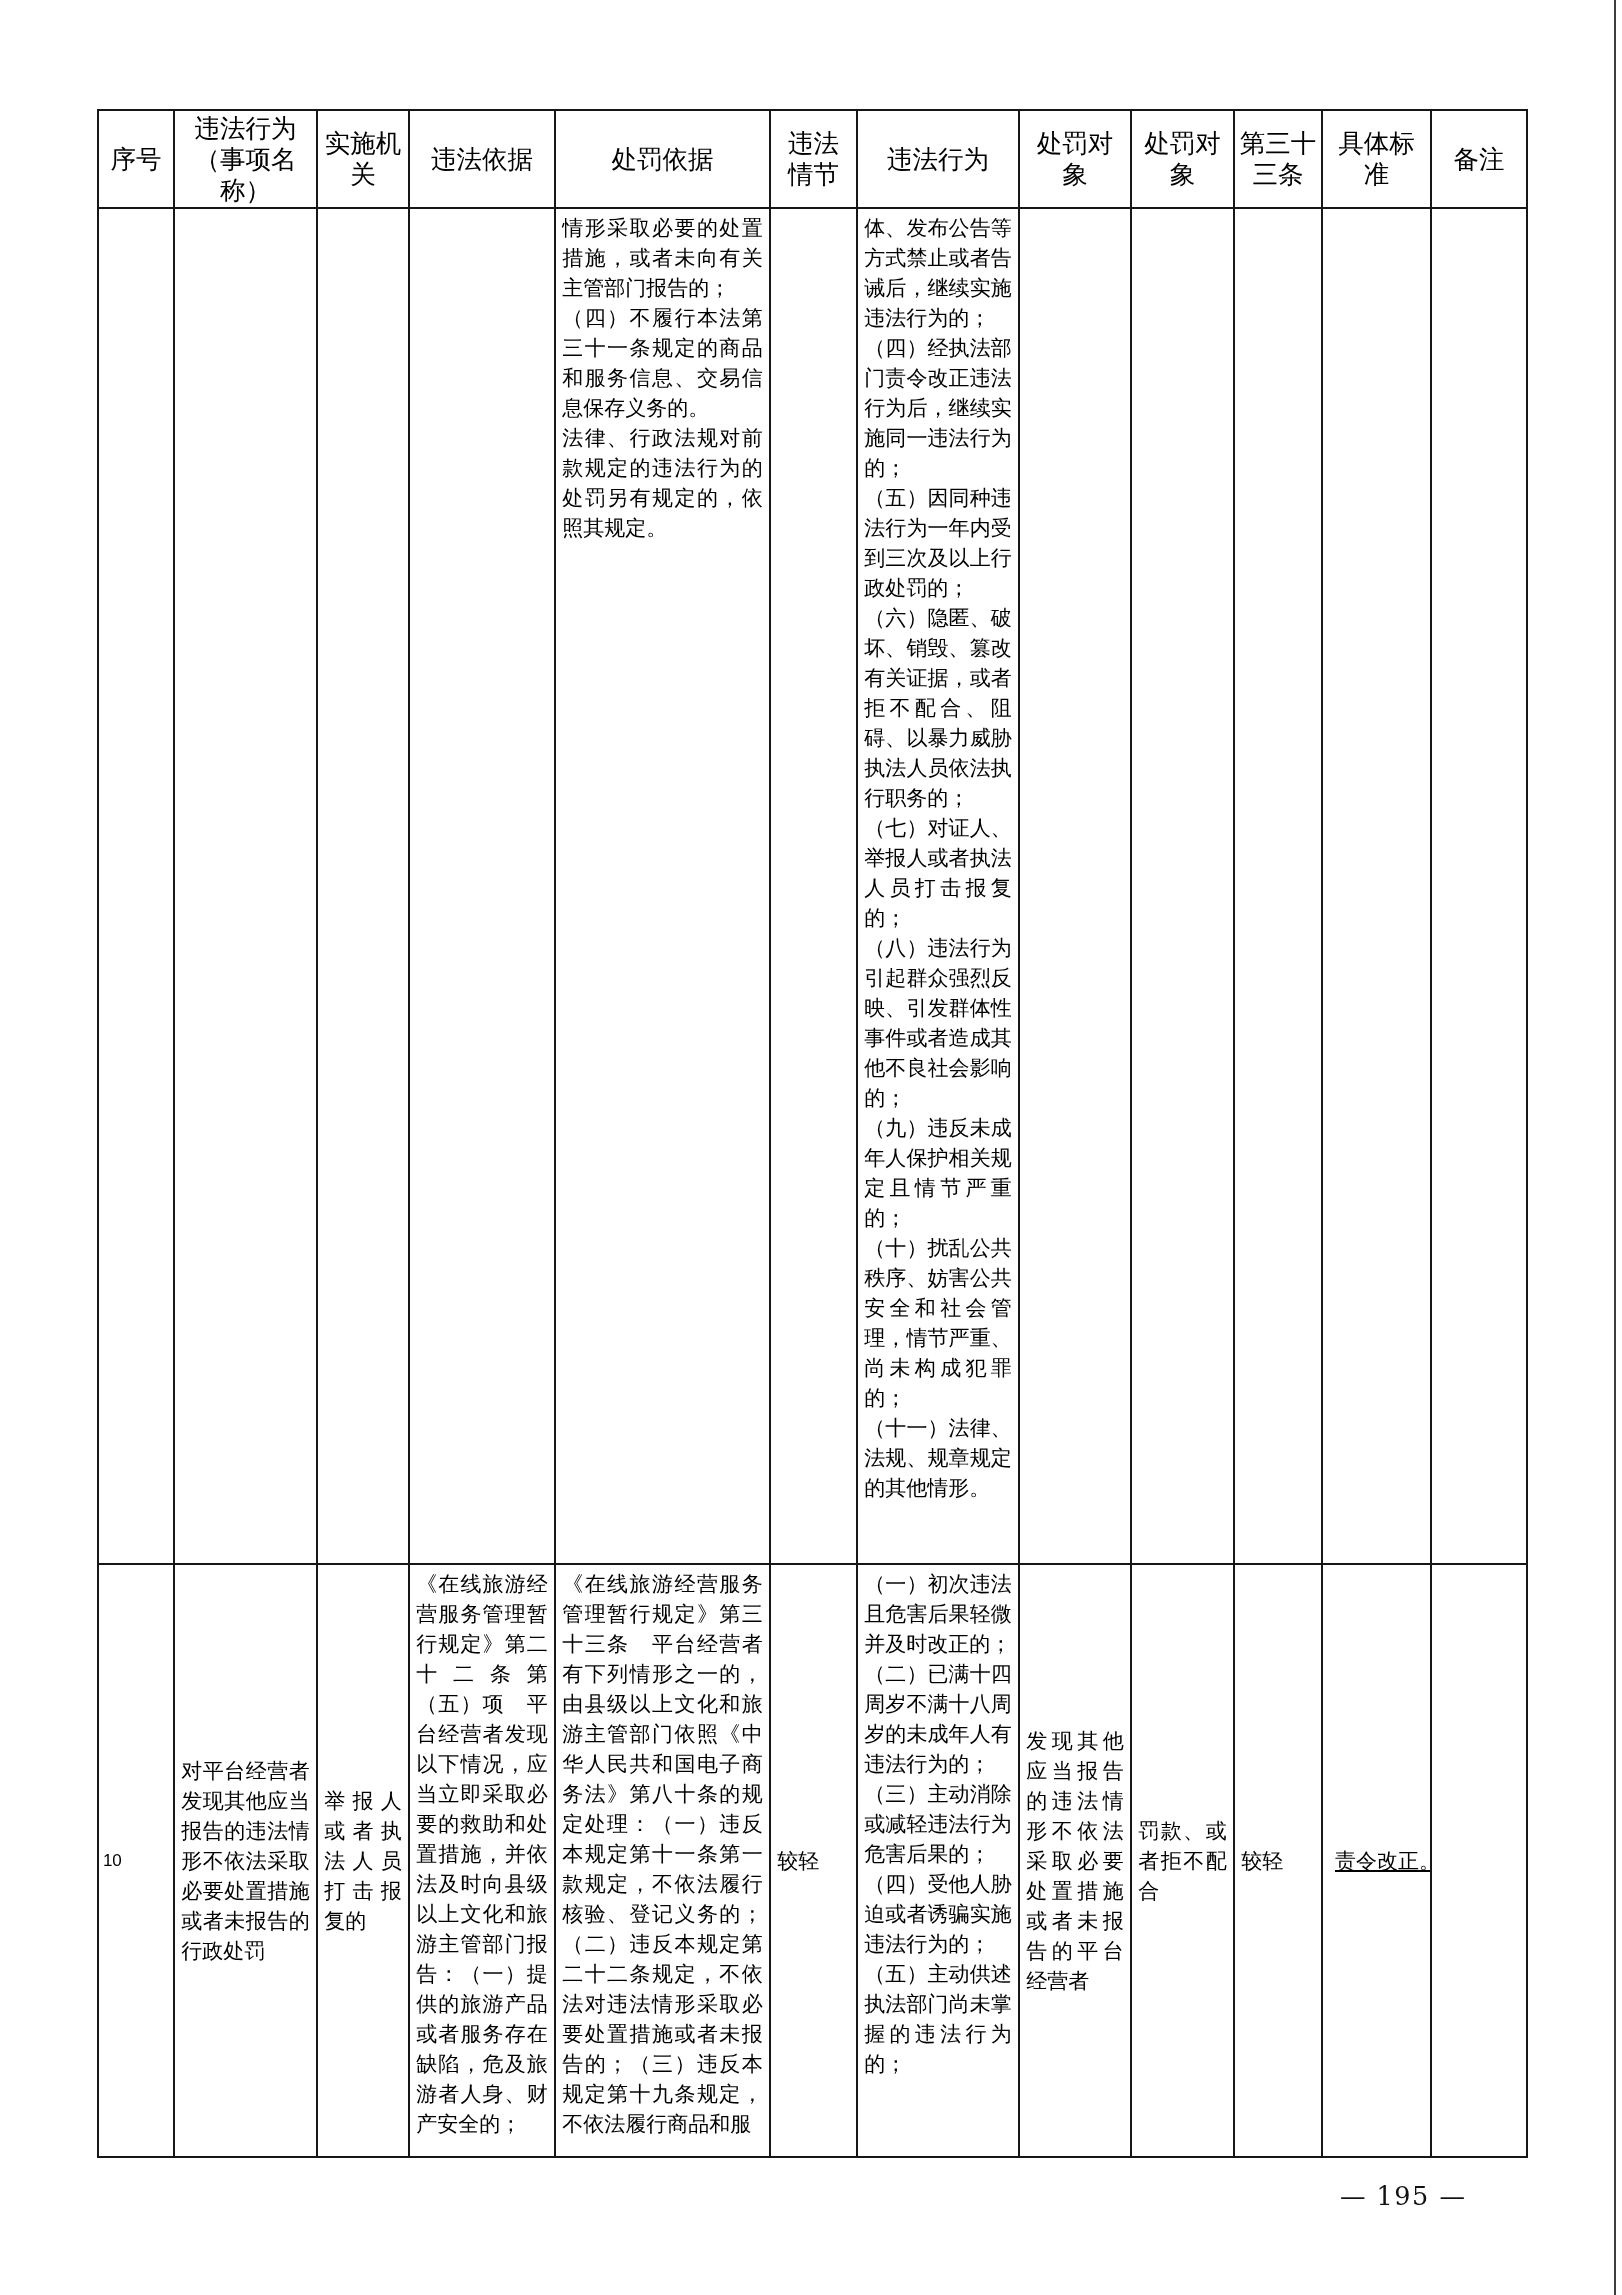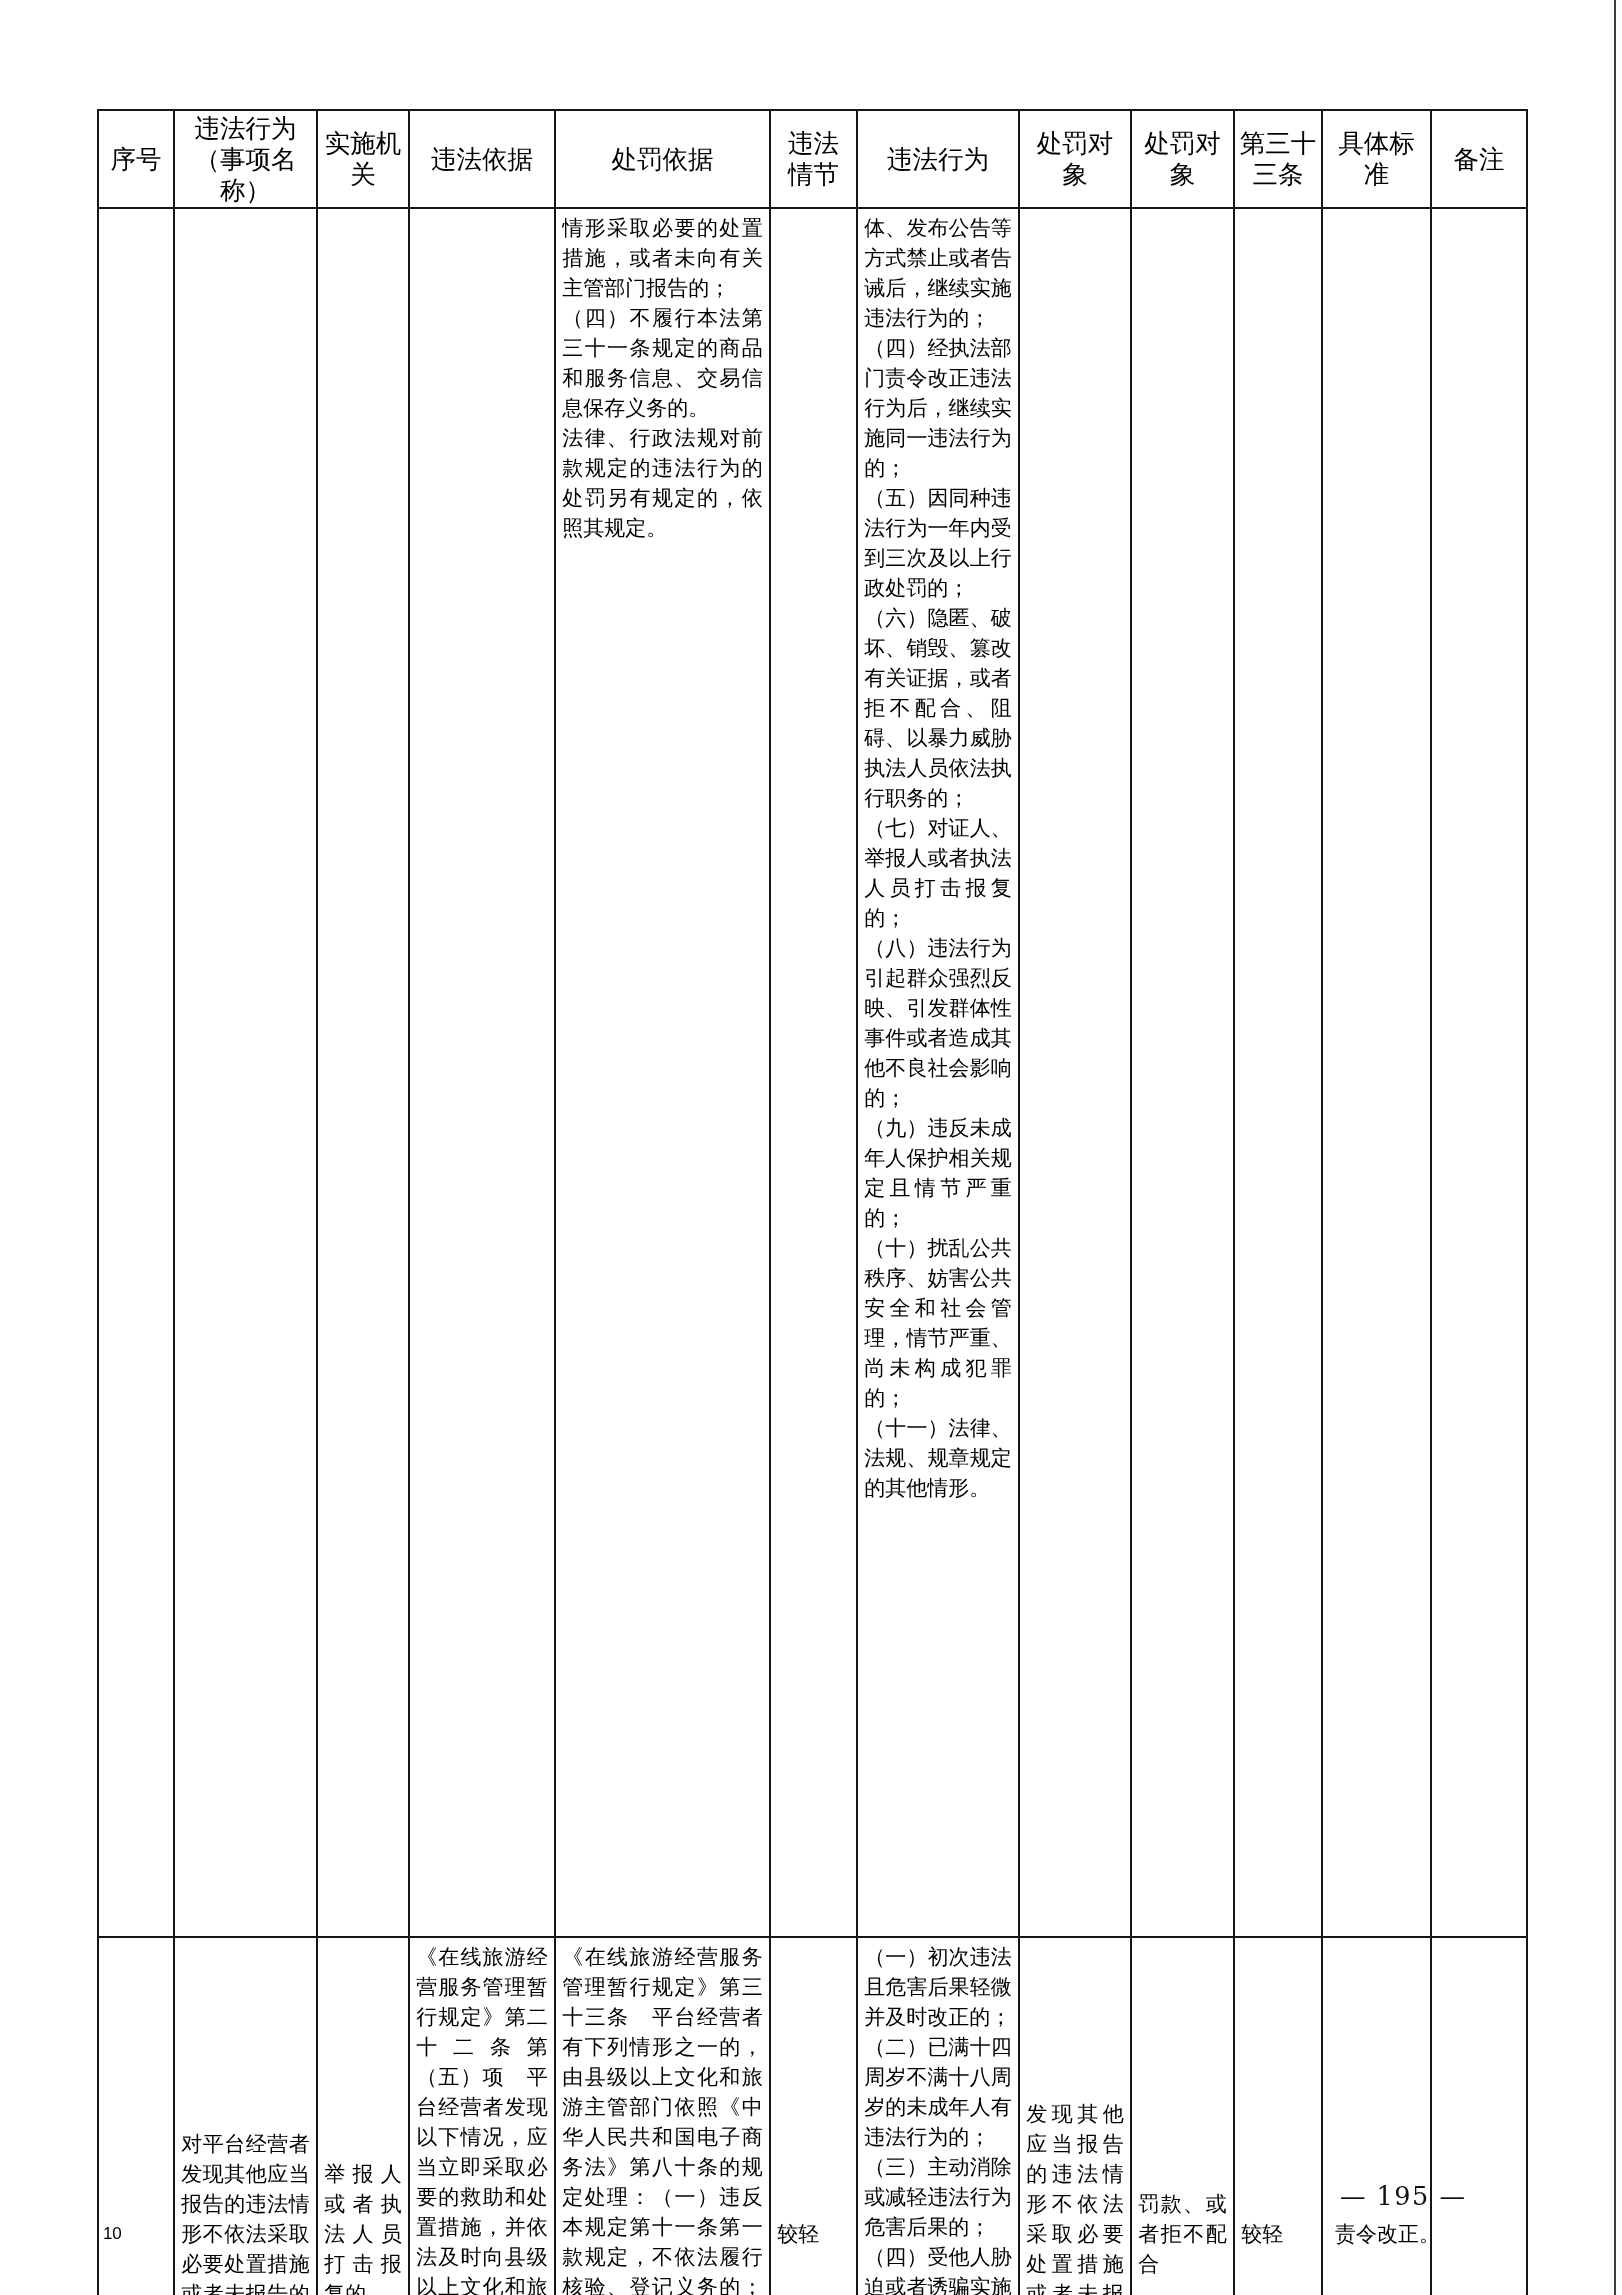--- a/index.html
+++ b/index.html
@@ -17,21 +17,21 @@
   }
   table.penalty {
     position: absolute;
     left: 97px;
     top: 109px;
     width: 1428px;
     border-collapse: collapse;
     table-layout: fixed;
   }
   tr.r-head { height: 92px; }
-  tr.r-one  { height: 1729px; }
+  tr.r-one  { height: 1356px; }
   tr.r-two  { height: 593px; }
   th, td {
     border: 2.3px solid #161616;
     overflow: hidden;
     word-break: break-all;
   }
   th {
     font-size: 25.5px;
     line-height: 31px;
     font-weight: normal;
@@ -53,20 +53,21 @@
     font-size: 17px;
     text-align: left;
     padding-left: 3.9px;
     white-space: nowrap;
   }
   td.snug {
     padding-left: 12px;
     padding-right: 2.3px;
     white-space: nowrap;
     text-align: center;
+    text-decoration: underline;
   }
   .page-number {
     position: absolute;
     left: 1340px;
     top: 2181px;
     font-size: 25.5px;
     letter-spacing: 1.5px;
     color: #111111;
   }
   .scan-edge-line {

